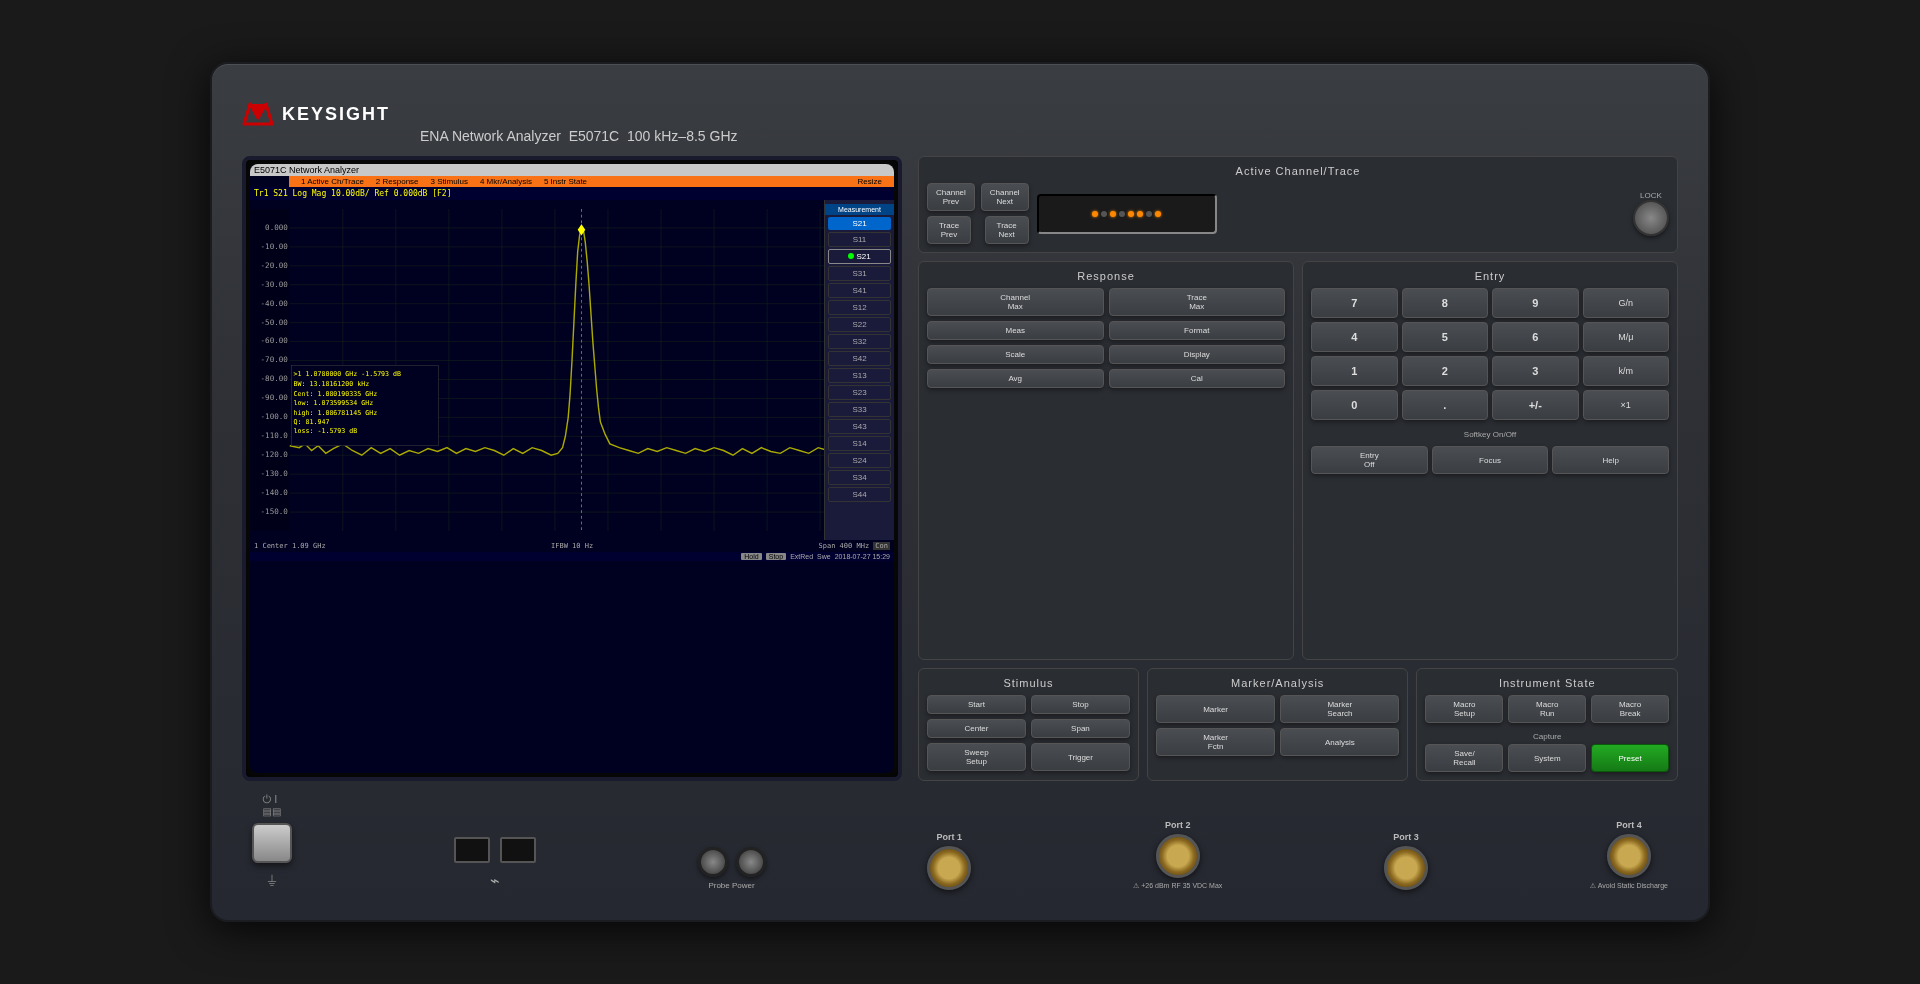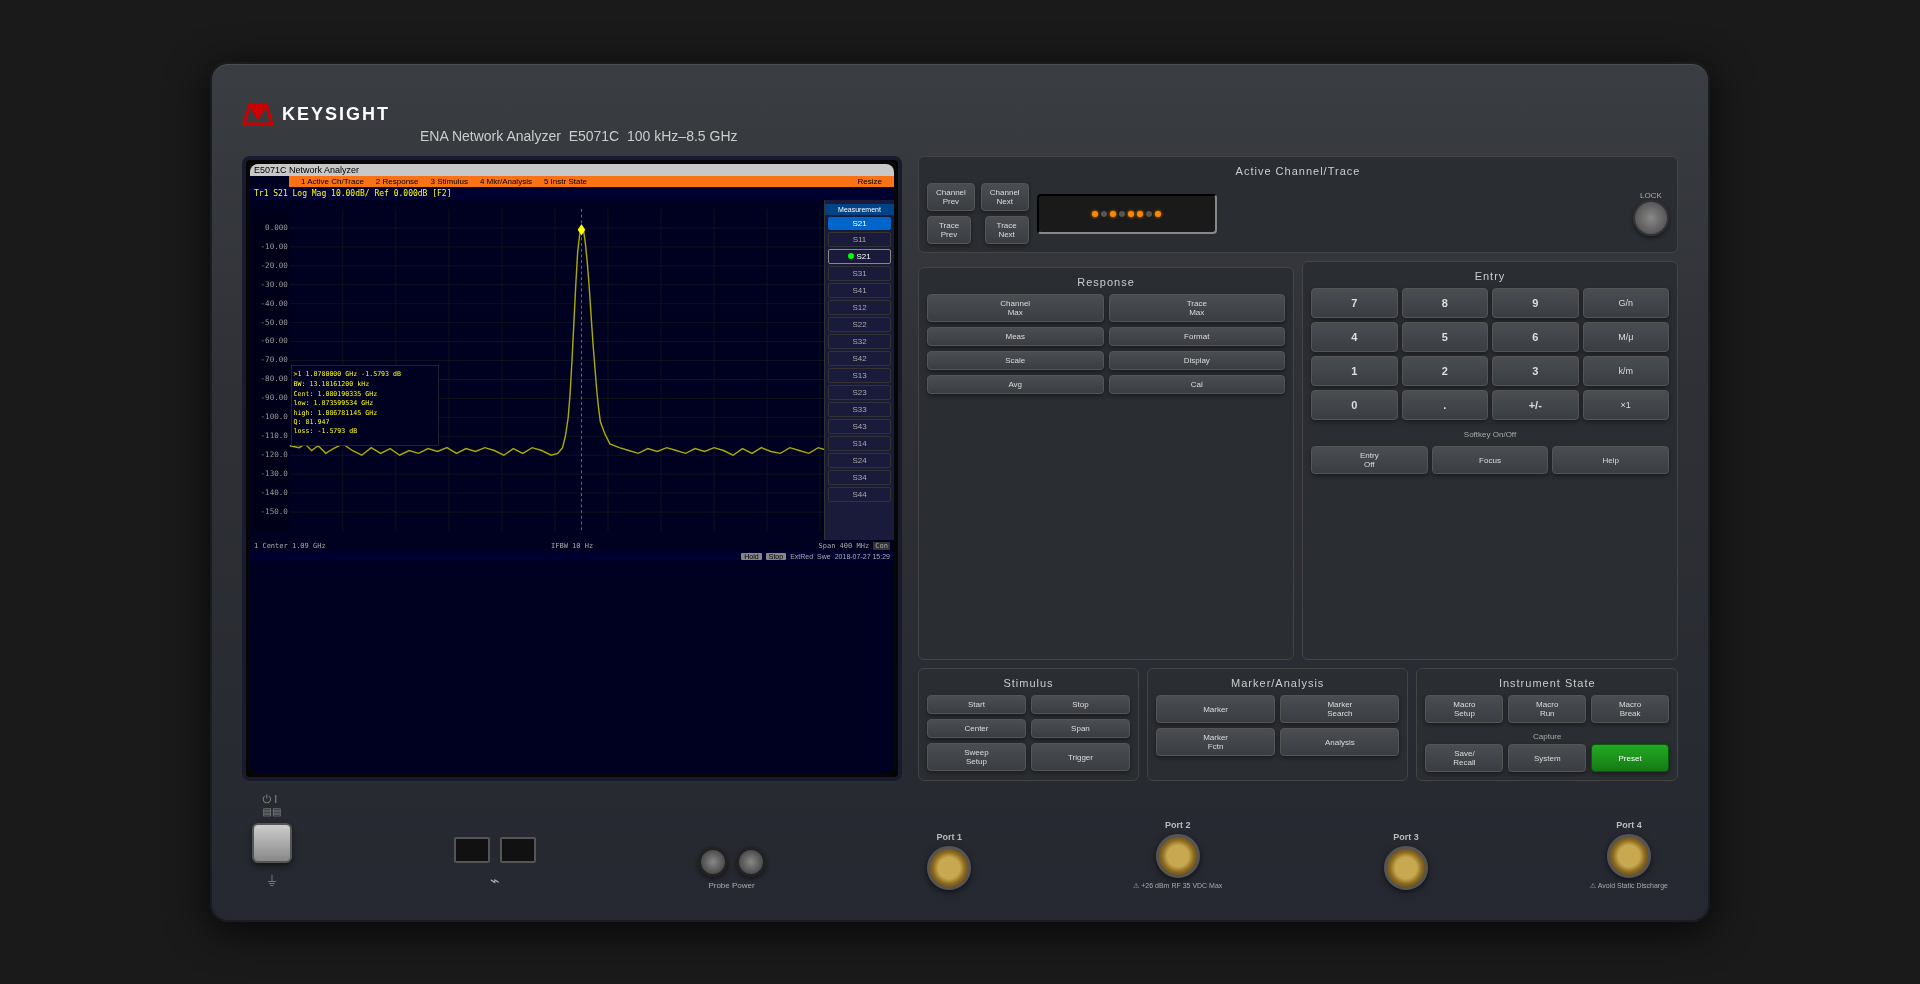--- a/index.html
+++ b/index.html
@@ -316,21 +316,21 @@
 
     .panel-box {
       background: #2a2d32;
       border: 1px solid #444;
       border-radius: 6px;
       padding: 8px;
       display: flex;
       flex-direction: column;
     }
 
-    .panel-response { flex: 1.2; margin-top: 6px; }
+    .panel-response { flex: 1.2; }
     .panel-navigation { flex: 1; }
     .panel-entry { flex: 1.2; }
 
     .btn-grid-2 {
       display: grid;
       grid-template-columns: 1fr 1fr;
       gap: 5px;
     }
 
     .btn-grid-3 {

